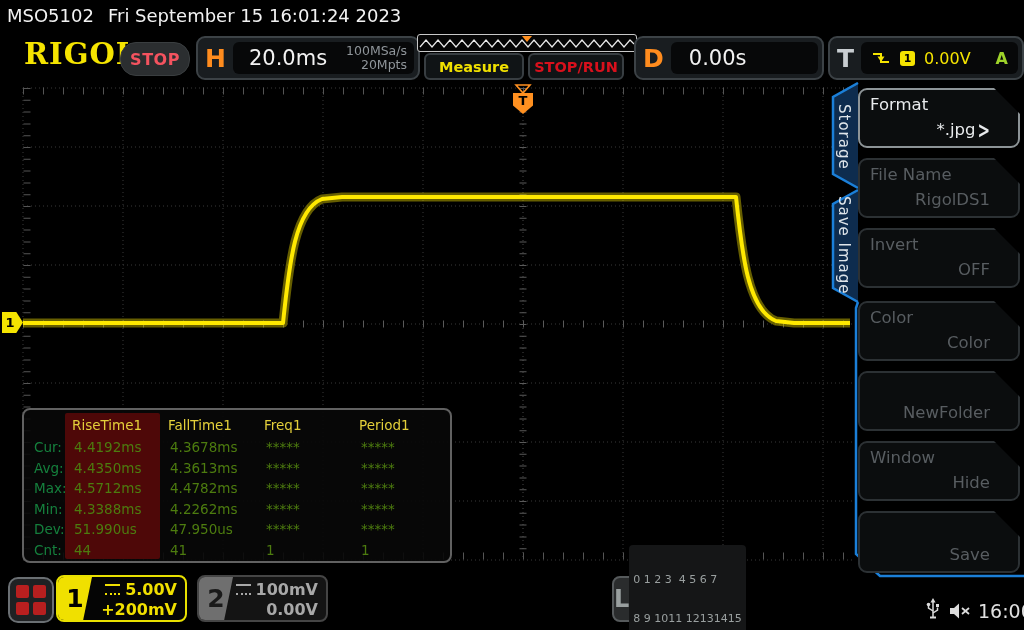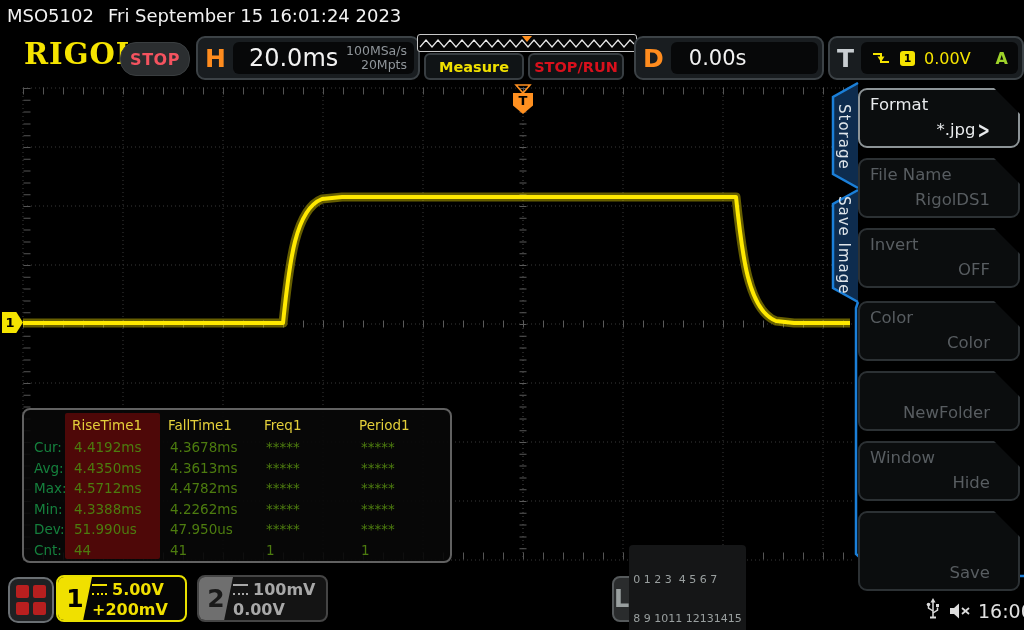--- a/index.html
+++ b/index.html
@@ -15,21 +15,21 @@
 
   
   .logo{left:24px;top:37px;font-family:"DejaVu Serif","Liberation Serif",serif;font-weight:bold;font-size:29px;color:#f5e400;letter-spacing:1px}
   .stop-badge{left:120px;top:42px;width:68px;height:32px;border-radius:16px;background:#2b2e30;border:1px solid #3a3e40;display:flex;align-items:center;justify-content:center;color:#f4535f;font-weight:bold;font-size:16px;letter-spacing:.5px}
   .hdr-group{background:#191d20;border:2px solid #3c4246;border-radius:9px;display:flex;align-items:center;box-sizing:border-box}
   .hdr-letter{font-weight:bold;font-size:25px;padding:0 7px}
   .orange{color:#ff8c1e}
   .silver{color:#c8cdd1}
   .hdr-inner{background:#070809;border-radius:6px;height:32px;display:flex;align-items:center;flex:1;margin-right:4px}
   .h-group{left:196px;top:36px;width:224px;height:44px}
-  .timebase{font-size:24px;color:#f2f2f2;padding-left:16px}
+  .timebase{font-size:21px;color:#f2f2f2;padding-left:16px}
   .rates{margin-left:auto;text-align:right;font-size:12.5px;line-height:1.15;color:#8f959a;padding-right:7px}
   .d-group{left:634px;top:36px;width:190px;height:44px}
   .delay-value{font-size:21px;color:#f2f2f2;padding-left:18px}
   .t-group{left:828px;top:36px;width:196px;height:44px}
   .t-inner{gap:9px;padding:0 10px}
   .trig-badge{width:15px;height:15px;border-radius:3px;background:#f5e400;color:#000;font-size:11px;font-weight:bold;display:flex;align-items:center;justify-content:center}
   .trig-level{color:#f5e400;font-size:16px}
   .trig-mode{margin-left:auto;color:#9ed32a;font-size:16px;font-weight:bold}
 
   .preview{left:417px;top:34px;width:220px;height:18px;background:#050505;border:1px solid #c8c8c8;border-radius:3px;box-sizing:border-box}
@@ -65,21 +65,21 @@
   .bottom-bar{left:0;top:572px;width:1024px;height:58px;background:#000;z-index:4}
   .apps-btn{left:8px;top:5px;width:46px;height:46px;background:#1f2123;border:2px solid #6a6f73;border-radius:10px;box-sizing:border-box;display:flex;align-items:center;justify-content:center}
   .apps-grid{display:grid;grid-template-columns:13px 13px;grid-template-rows:13px 13px;gap:4px}
   .apps-grid div{background:#b81f1f;border-radius:2px}
   .ch-pill{top:3px;width:131px;height:47px;border-radius:8px;box-sizing:border-box;display:flex;overflow:hidden}
   .ch1{left:56px;background:#050505;border:2px solid #e8e000}
   .ch2{left:197px;background:#141414;border:2px solid #454545}
   .ch-badge{width:34px;height:100%;display:flex;align-items:center;justify-content:center;font-size:25px;font-weight:bold;clip-path:polygon(0 0,100% 0,74% 100%,0 100%)}
   .ch1 .ch-badge{background:#f0e000;color:#000}
   .ch2 .ch-badge{background:#6f6f6f;color:#1a1a1a}
-  .ch-vals{flex:1;padding:3px 8px 0 0;font-size:16px;font-weight:bold;line-height:20px}
+  .ch-vals{flex:1;text-align:right;padding:3px 8px 0 0;font-size:16px;font-weight:bold;line-height:20px}
   .ch1 .ch-vals{color:#f0df00}
   .ch2 .ch-vals{color:#a8a8a8}
   .dc-icon{display:inline-block;width:15px;height:9px;border-top:2.5px solid currentColor;position:relative;margin-right:5px}
   .dc-icon::after{content:"";position:absolute;left:0;right:0;bottom:0;border-bottom:2.5px dotted currentColor}
   .lbox{left:612px;top:4px;width:134px;height:46px;background:#2a2c2d;border:2px solid #565a5c;border-radius:8px;box-sizing:border-box;display:flex;align-items:center}
   .l-letter{width:32px;text-align:center;font-size:24px;font-weight:bold;color:#9aa0a0}
   .l-nums{flex:1;background:#151617;border-radius:4px;margin-right:4px;padding:2px 4px;font-size:11px;line-height:13px;color:#9aa0a0;white-space:pre}
   .status-time{left:978px;top:28px;font-size:19px;color:#e0e0e0}
   .usb-icon{left:926px;top:26px}
   .spk-icon{left:948px;top:30px}
@@ -248,21 +248,21 @@
   <span class="menu-value">Color</span>
 </div>
 <div class="menu-btn abs" style="top:371px">
   <span class="menu-label"></span>
   <span class="menu-value">NewFolder</span>
 </div>
 <div class="menu-btn abs" style="top:441px">
   <span class="menu-label">Window</span>
   <span class="menu-value">Hide</span>
 </div>
-<div class="menu-btn abs" style="top:511px;height:80px">
+<div class="menu-btn abs" style="top:511px;height:62px">
   <span class="menu-label"></span>
   <span class="menu-value">Save</span>
 </div>
 
 <div class="bottom-bar abs">
   <div class="apps-btn abs">
     <div class="apps-grid">
         <div></div>
         <div></div>
         <div></div>

